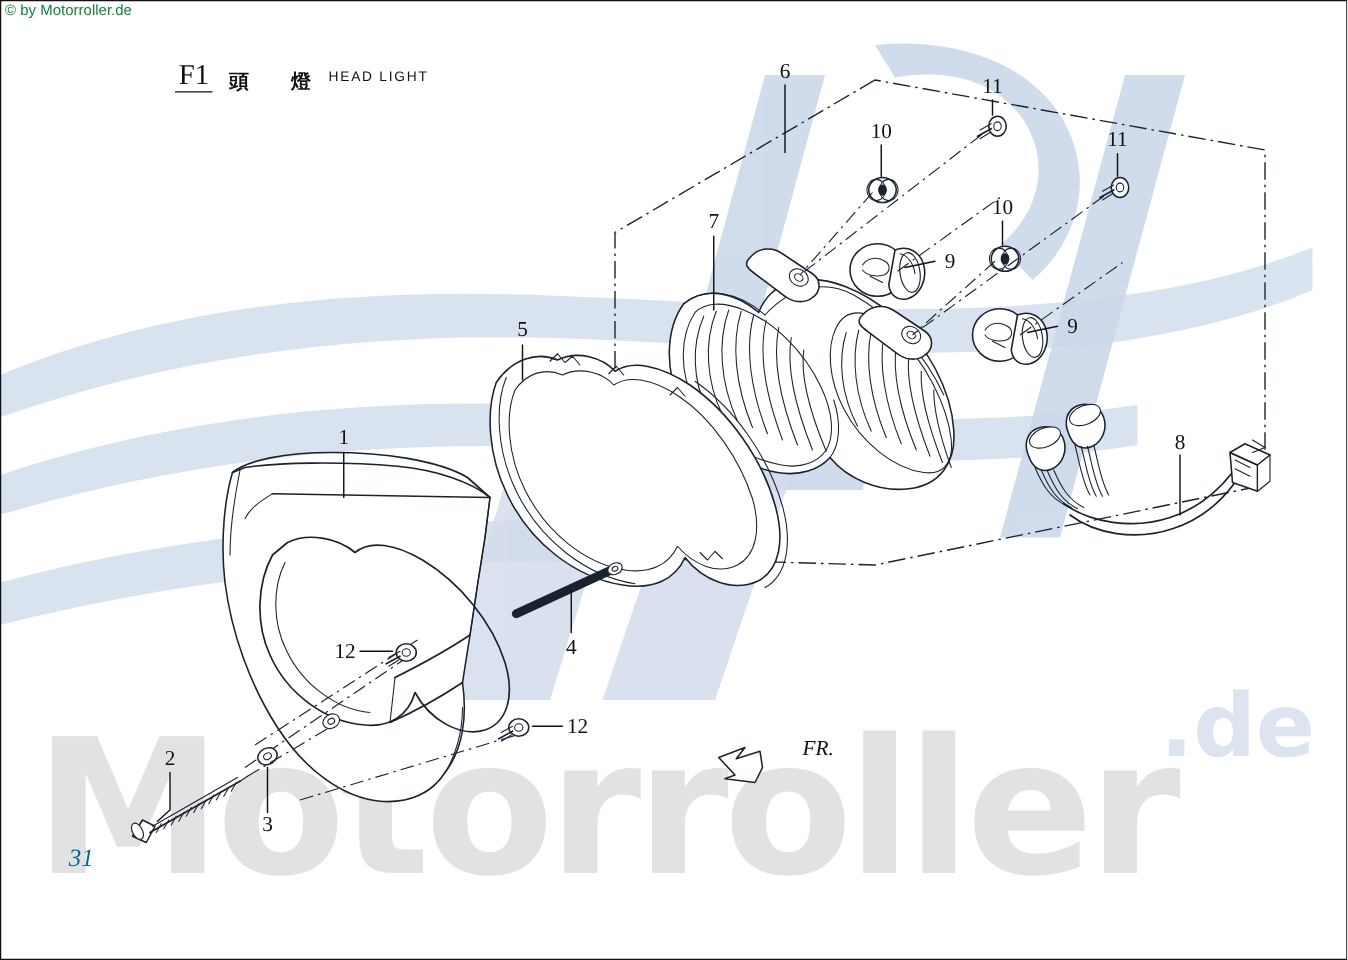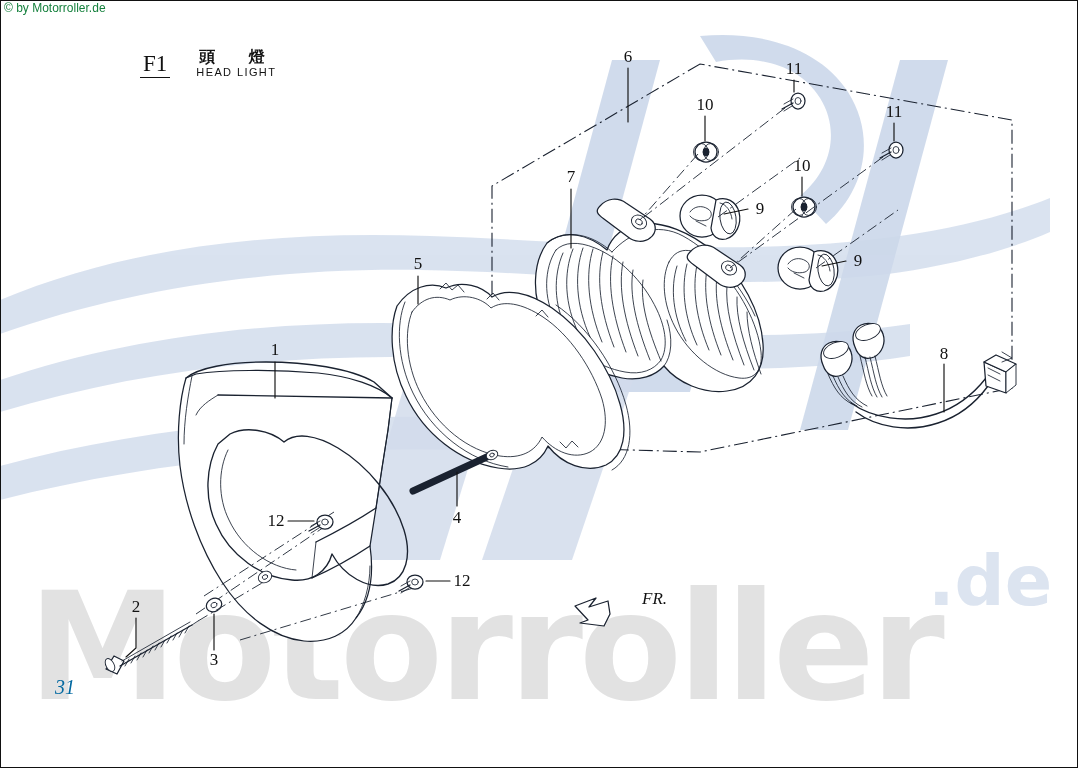--- a/index.html
+++ b/index.html
@@ -70,23 +70,22 @@
     font-family: "Liberation Serif", serif;
     font-size: 23px;
     color: #111;
     border-bottom: 1.6px solid #111;
     padding: 0 3px 1px 3px;
     line-height: 1.05;
     text-align: center;
   }
   #heading-texts {
     display: flex;
-    flex-direction: column;
+    flex-direction: row;
     line-height: 1.12;
-    margin-left: 16px;
   }
   #title-cjk {
     font-family: "DejaVu Sans", sans-serif;
     font-size: 16px;
     font-weight: bold;
     letter-spacing: 14px;
     color: #111;
     padding-left: 3px;
   }
   #title-en {

